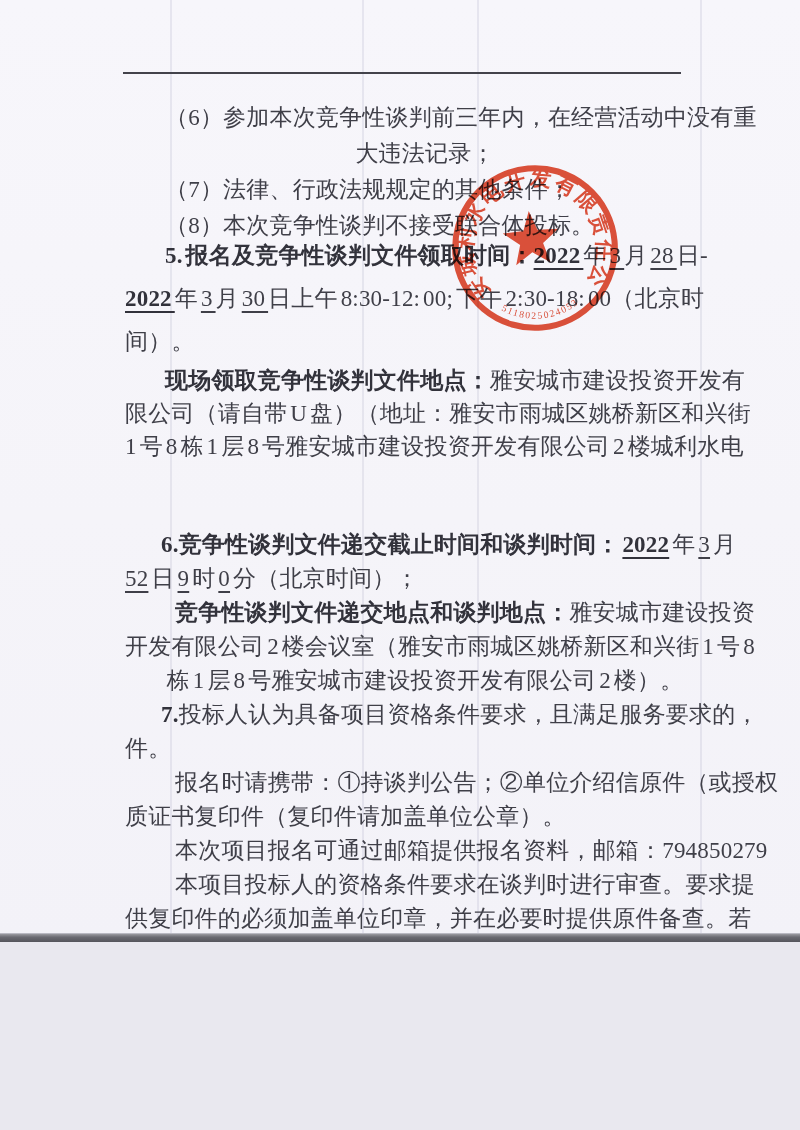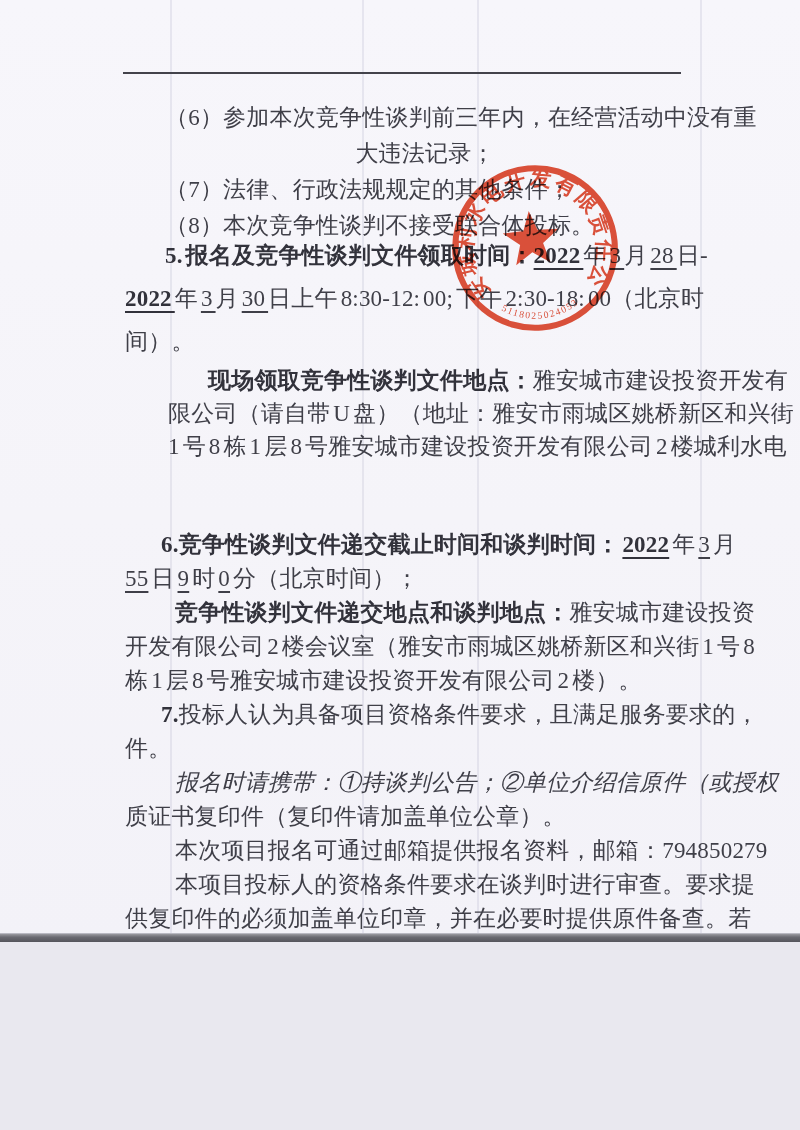--- a/index.html
+++ b/index.html
@@ -64,34 +64,34 @@
         <div class="tline" style="height: 36px; padding-left: 40px;"><span class="seg">（6）参加本次竞争性谈判前三年内，在经营活动中没有重</span></div>
         <div class="tline" style="height: 36px; text-align: center;"><span class="seg">大违法记录；</span></div>
         <div class="tline" style="height: 36px; padding-left: 40px;"><span class="seg">（7）法律、行政法规规定的其他条件；</span></div>
         <div class="tline" style="height: 36px; padding-left: 40px;"><span class="seg">（8）本次竞争性谈判不接受联合体投标。</span></div>
       </div>
       <div class="tblock" style="top: 234px; line-height: 43px;">
         <div class="tline" style="height: 43px; padding-left: 40px;"><span class="seg b">5. 报名及竞争性谈判文件领取时间：</span><span class="seg b u">2022 </span><span class="seg">年 </span><span class="seg u">3 </span><span class="seg">月 </span><span class="seg u">28 </span><span class="seg">日-</span></div>
         <div class="tline" style="height: 43px;"><span class="seg b u">2022 </span><span class="seg">年 </span><span class="seg u">3 </span><span class="seg">月 </span><span class="seg u">30 </span><span class="seg">日上午 8:30-12: 00; 下午 2:30-18: 00（北京时</span></div>
         <div class="tline" style="height: 43px;"><span class="seg">间）。</span></div>
       </div>
-      <div class="tblock" style="top: 364px; line-height: 33px; margin-left: 43px;">
+      <div class="tblock" style="top: 364px; line-height: 33px;">
         <div class="tline" style="height: 33px; padding-left: 40px;"><span class="seg b">现场领取竞争性谈判文件地点：</span><span class="seg">雅安城市建设投资开发有</span></div>
         <div class="tline" style="height: 33px;"><span class="seg">限公司（请自带 U 盘）（地址：雅安市雨城区姚桥新区和兴街</span></div>
         <div class="tline" style="height: 33px;"><span class="seg">1 号 8 栋 1 层 8 号雅安城市建设投资开发有限公司 2 楼城利水电</span></div>
       </div>
       <div class="tblock" style="top: 528px; line-height: 34px;">
         <div class="tline" style="height: 34px; padding-left: 36px;"><span class="seg b">6.竞争性谈判文件递交截止时间和谈判时间： </span><span class="seg b u">2022</span><span class="seg"> 年 </span><span class="seg u">3</span><span class="seg"> 月</span></div>
-        <div class="tline" style="height: 34px;"><span class="seg u">55</span><span class="seg"> 日 </span><span class="seg u">9</span><span class="seg"> 时 </span><span class="seg u">0</span><span class="seg"> 分（北京时间）；</span></div>
+        <div class="tline" style="height: 34px;"><span class="seg u">52</span><span class="seg"> 日 </span><span class="seg u">9</span><span class="seg"> 时 </span><span class="seg u">0</span><span class="seg"> 分（北京时间）；</span></div>
         <div class="tline" style="height: 34px; padding-left: 50px;"><span class="seg b">竞争性谈判文件递交地点和谈判地点：</span><span class="seg">雅安城市建设投资</span></div>
         <div class="tline" style="height: 34px;"><span class="seg">开发有限公司 2 楼会议室（雅安市雨城区姚桥新区和兴街 1 号 8</span></div>
-        <div class="tline" style="height: 34px;"><span class="seg">栋 1 层 8 号雅安城市建设投资开发有限公司 2 楼）。</span></div>
+        <div class="tline" style="height: 34px; text-align: center;"><span class="seg">栋 1 层 8 号雅安城市建设投资开发有限公司 2 楼）。</span></div>
         <div class="tline" style="height: 34px; padding-left: 36px;"><span class="seg b">7.</span><span class="seg">投标人认为具备项目资格条件要求，且满足服务要求的，</span></div>
         <div class="tline" style="height: 34px;"><span class="seg">件。</span></div>
-        <div class="tline" style="height: 34px; padding-left: 50px; font-style: italic;"><span class="seg">报名时请携带：①持谈判公告；②单位介绍信原件（或授权</span></div>
+        <div class="tline" style="height: 34px; padding-left: 50px;"><span class="seg">报名时请携带：①持谈判公告；②单位介绍信原件（或授权</span></div>
         <div class="tline" style="height: 34px;"><span class="seg">质证书复印件（复印件请加盖单位公章）。</span></div>
         <div class="tline" style="height: 34px; padding-left: 50px;"><span class="seg">本次项目报名可通过邮箱提供报名资料，邮箱：794850279</span></div>
         <div class="tline" style="height: 34px; padding-left: 50px;"><span class="seg">本项目投标人的资格条件要求在谈判时进行审查。要求提</span></div>
         <div class="tline" style="height: 34px;"><span class="seg">供复印件的必须加盖单位印章，并在必要时提供原件备查。若</span></div>
       </div>
     </div>
 
   <svg class="seal" viewBox="0 0 190 190">
     <circle cx="95" cy="95" r="79" fill="none" stroke="#dd3b20" stroke-width="6"></circle>
     <path id="sealNamePath" d="M 42.4 127.9 A 62 62 0 1 1 147.6 127.9" fill="none"></path>

